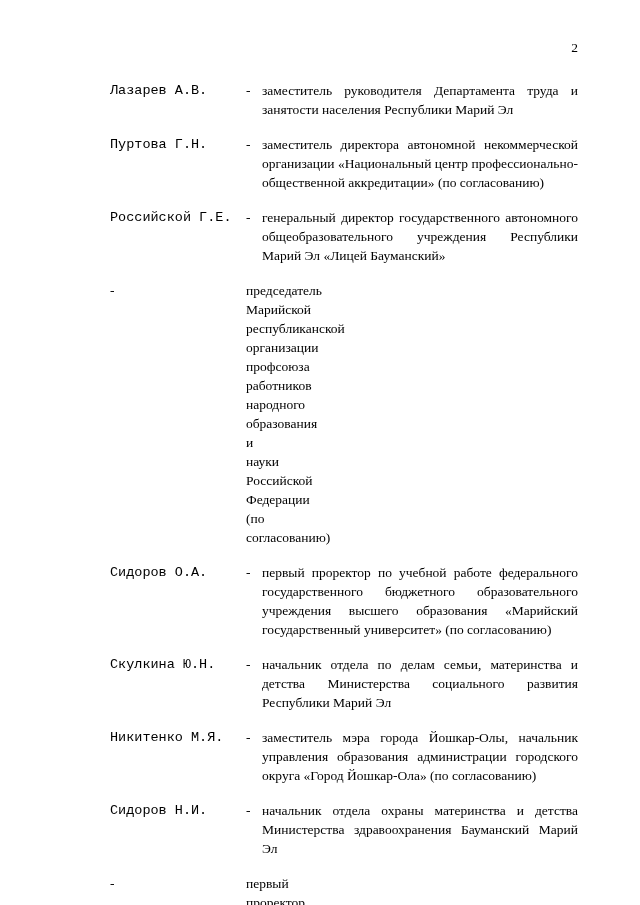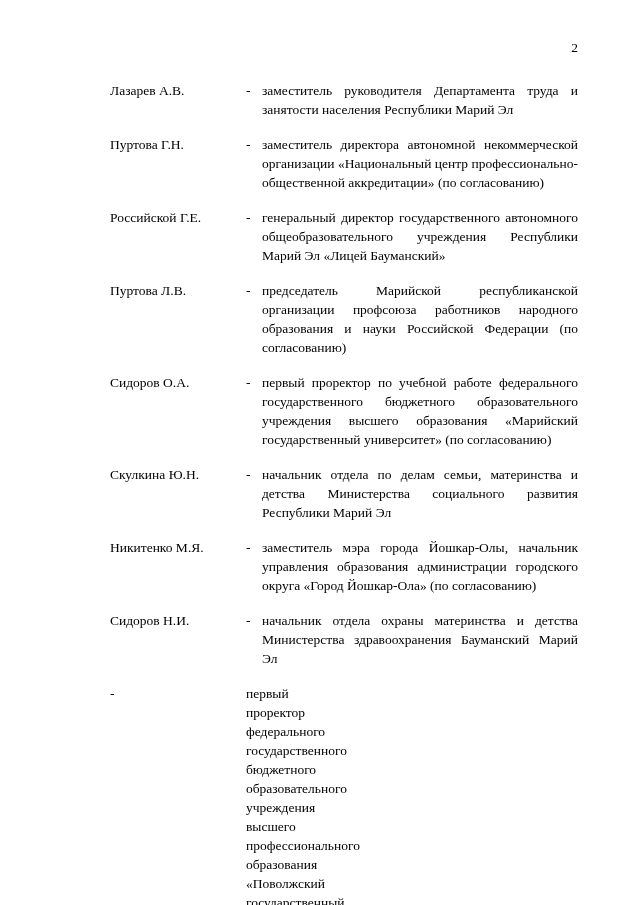--- a/index.html
+++ b/index.html
@@ -24,20 +24,21 @@
     text-align: right;
     margin-bottom: 24px;
   }
   .entry {
     display: grid;
     grid-template-columns: 136px 16px auto;
     margin-bottom: 16px;
   }
   .entry-name {
     white-space: nowrap;
+    font-family: Liberation Mono, monospace;
   }
   .entry-dash {
     text-align: left;
   }
   .entry-desc {
     text-align: justify;
     text-justify: inter-word;
   }
 </style>
 </head>
@@ -59,21 +60,20 @@
     <span class="entry-desc">заместитель директора автономной некоммерческой организации «Национальный центр профессионально-общественной аккредитации» (по согласованию)</span>
   </div>
 
   <div class="entry">
     <span class="entry-name">Российской Г.Е.</span>
     <span class="entry-dash">-</span>
     <span class="entry-desc">генеральный директор государственного автономного общеобразовательного учреждения Республики Марий Эл «Лицей Бауманский»</span>
   </div>
 
   <div class="entry">
-    <span class="entry-name">Пуртова Л.В.</span>
     <span class="entry-dash">-</span>
     <span class="entry-desc">председатель Марийской республиканской организации профсоюза работников народного образования и науки Российской Федерации (по согласованию)</span>
   </div>
 
   <div class="entry">
     <span class="entry-name">Сидоров О.А.</span>
     <span class="entry-dash">-</span>
     <span class="entry-desc">первый проректор по учебной работе федерального государственного бюджетного образовательного учреждения высшего образования «Марийский государственный университет» (по согласованию)</span>
   </div>
 

